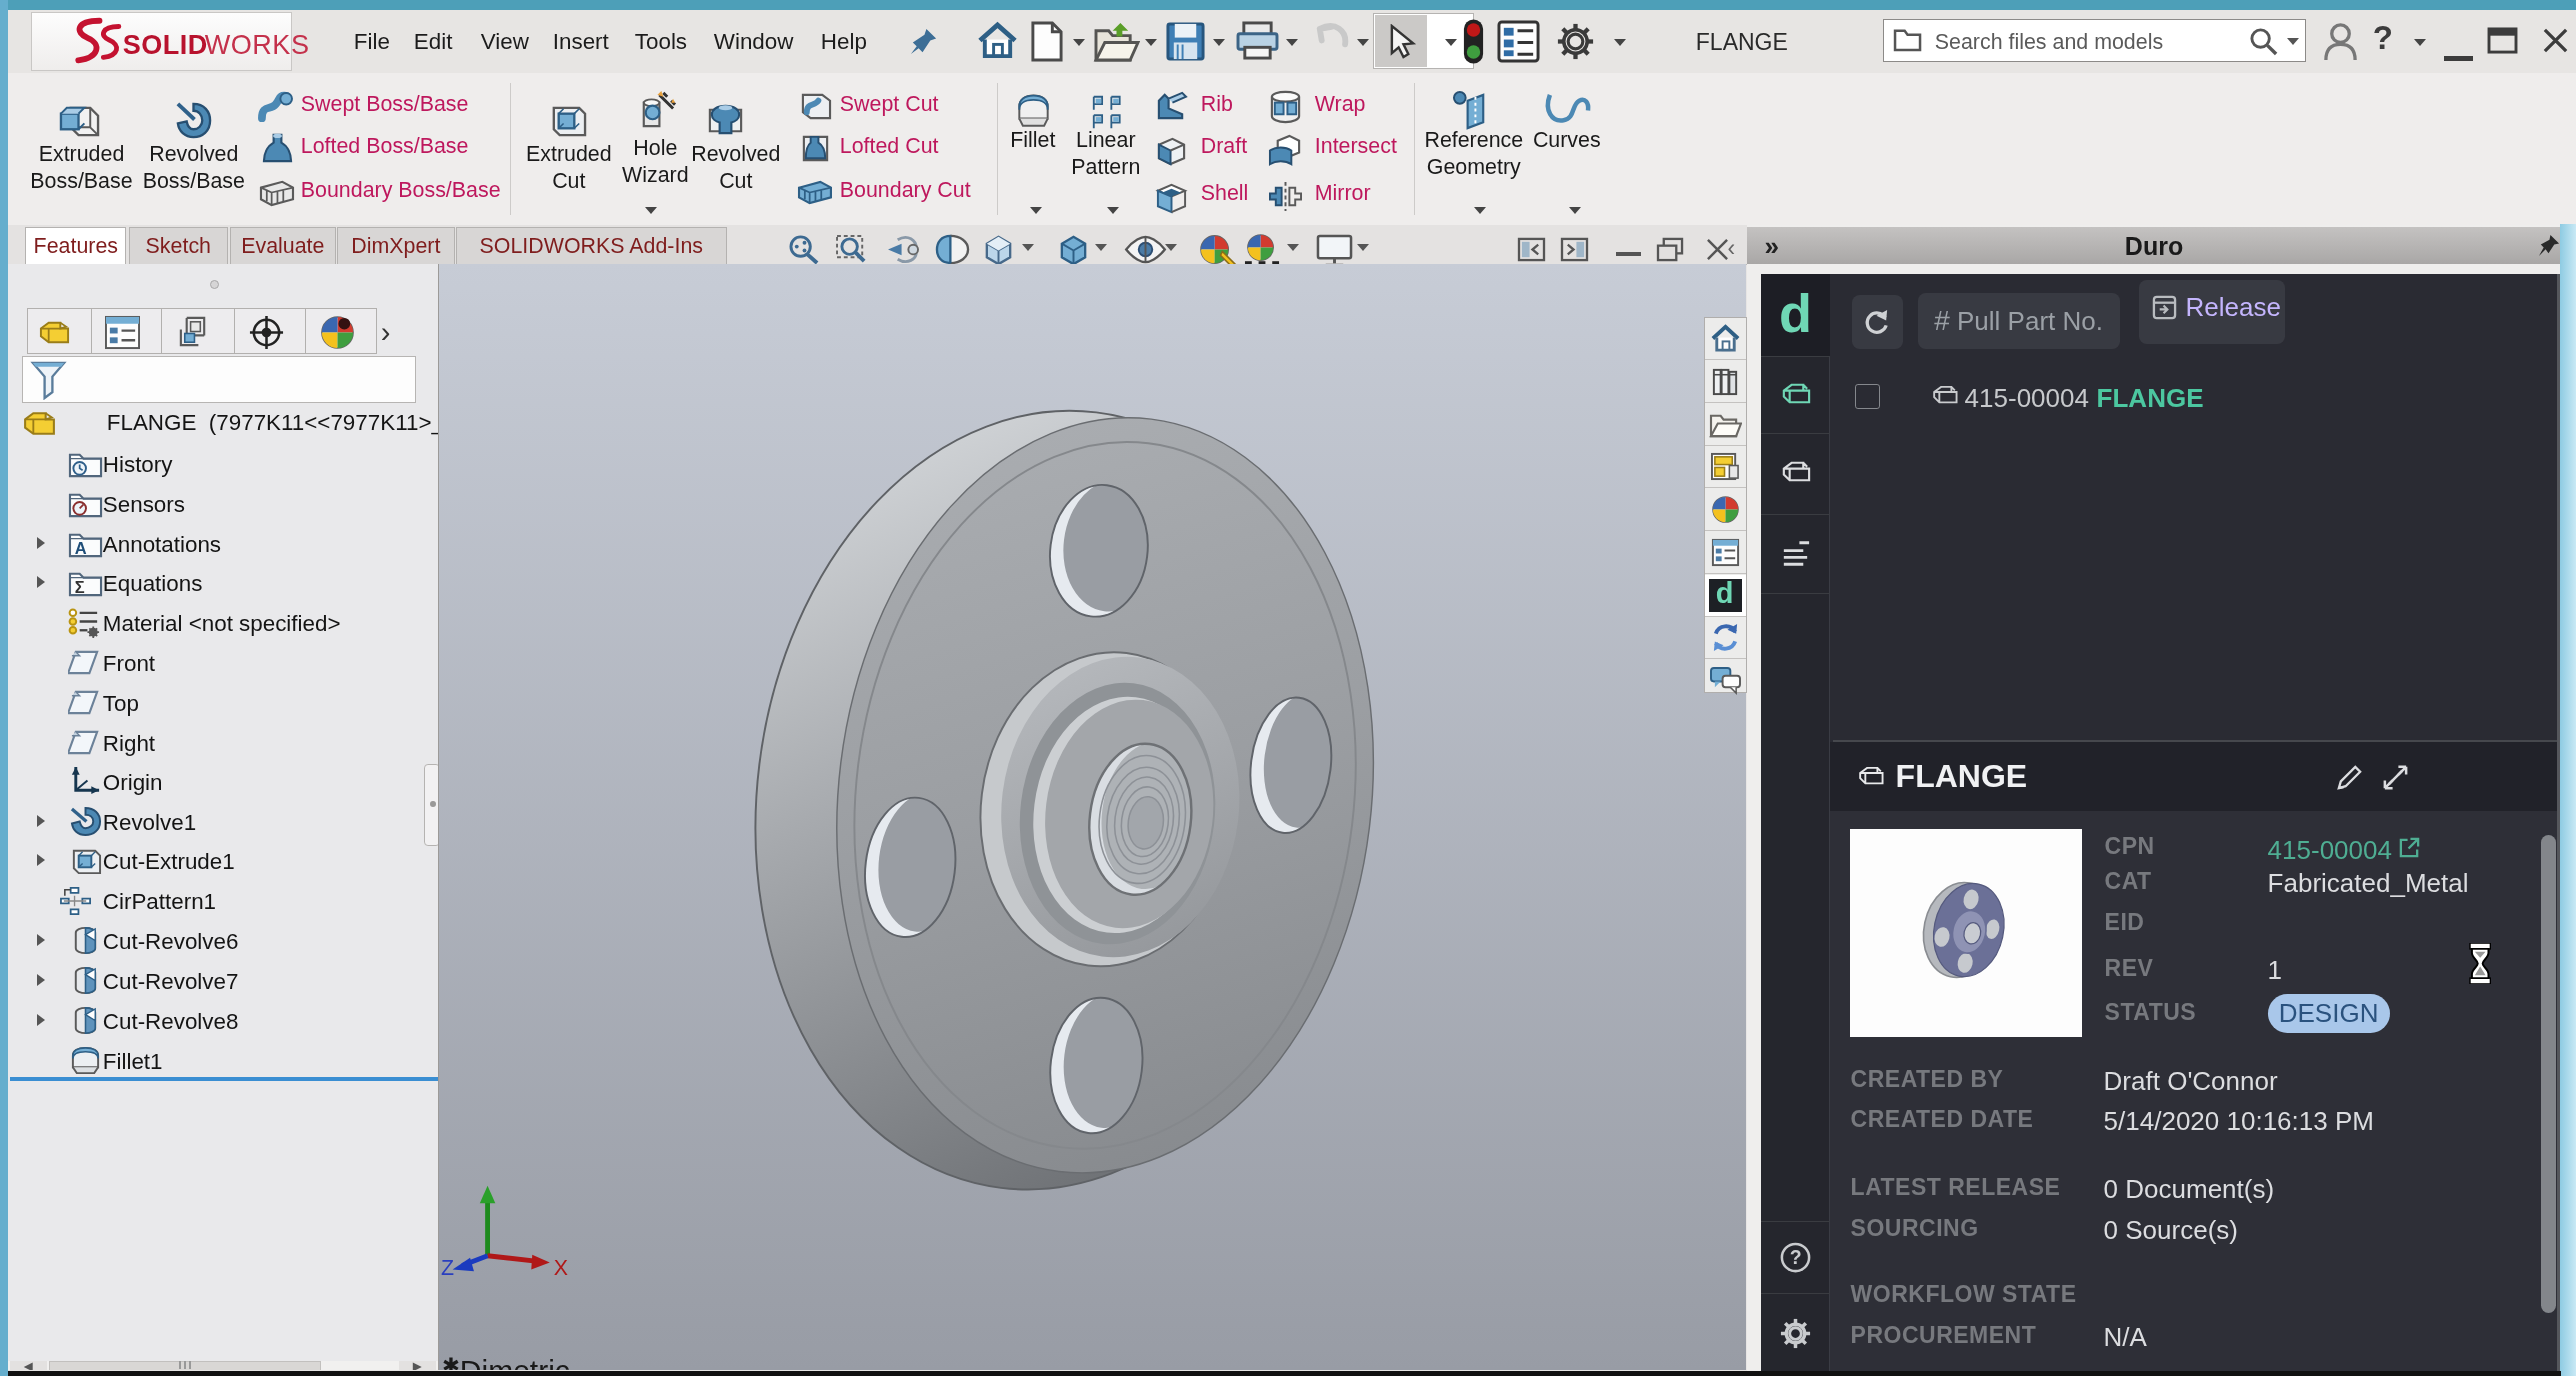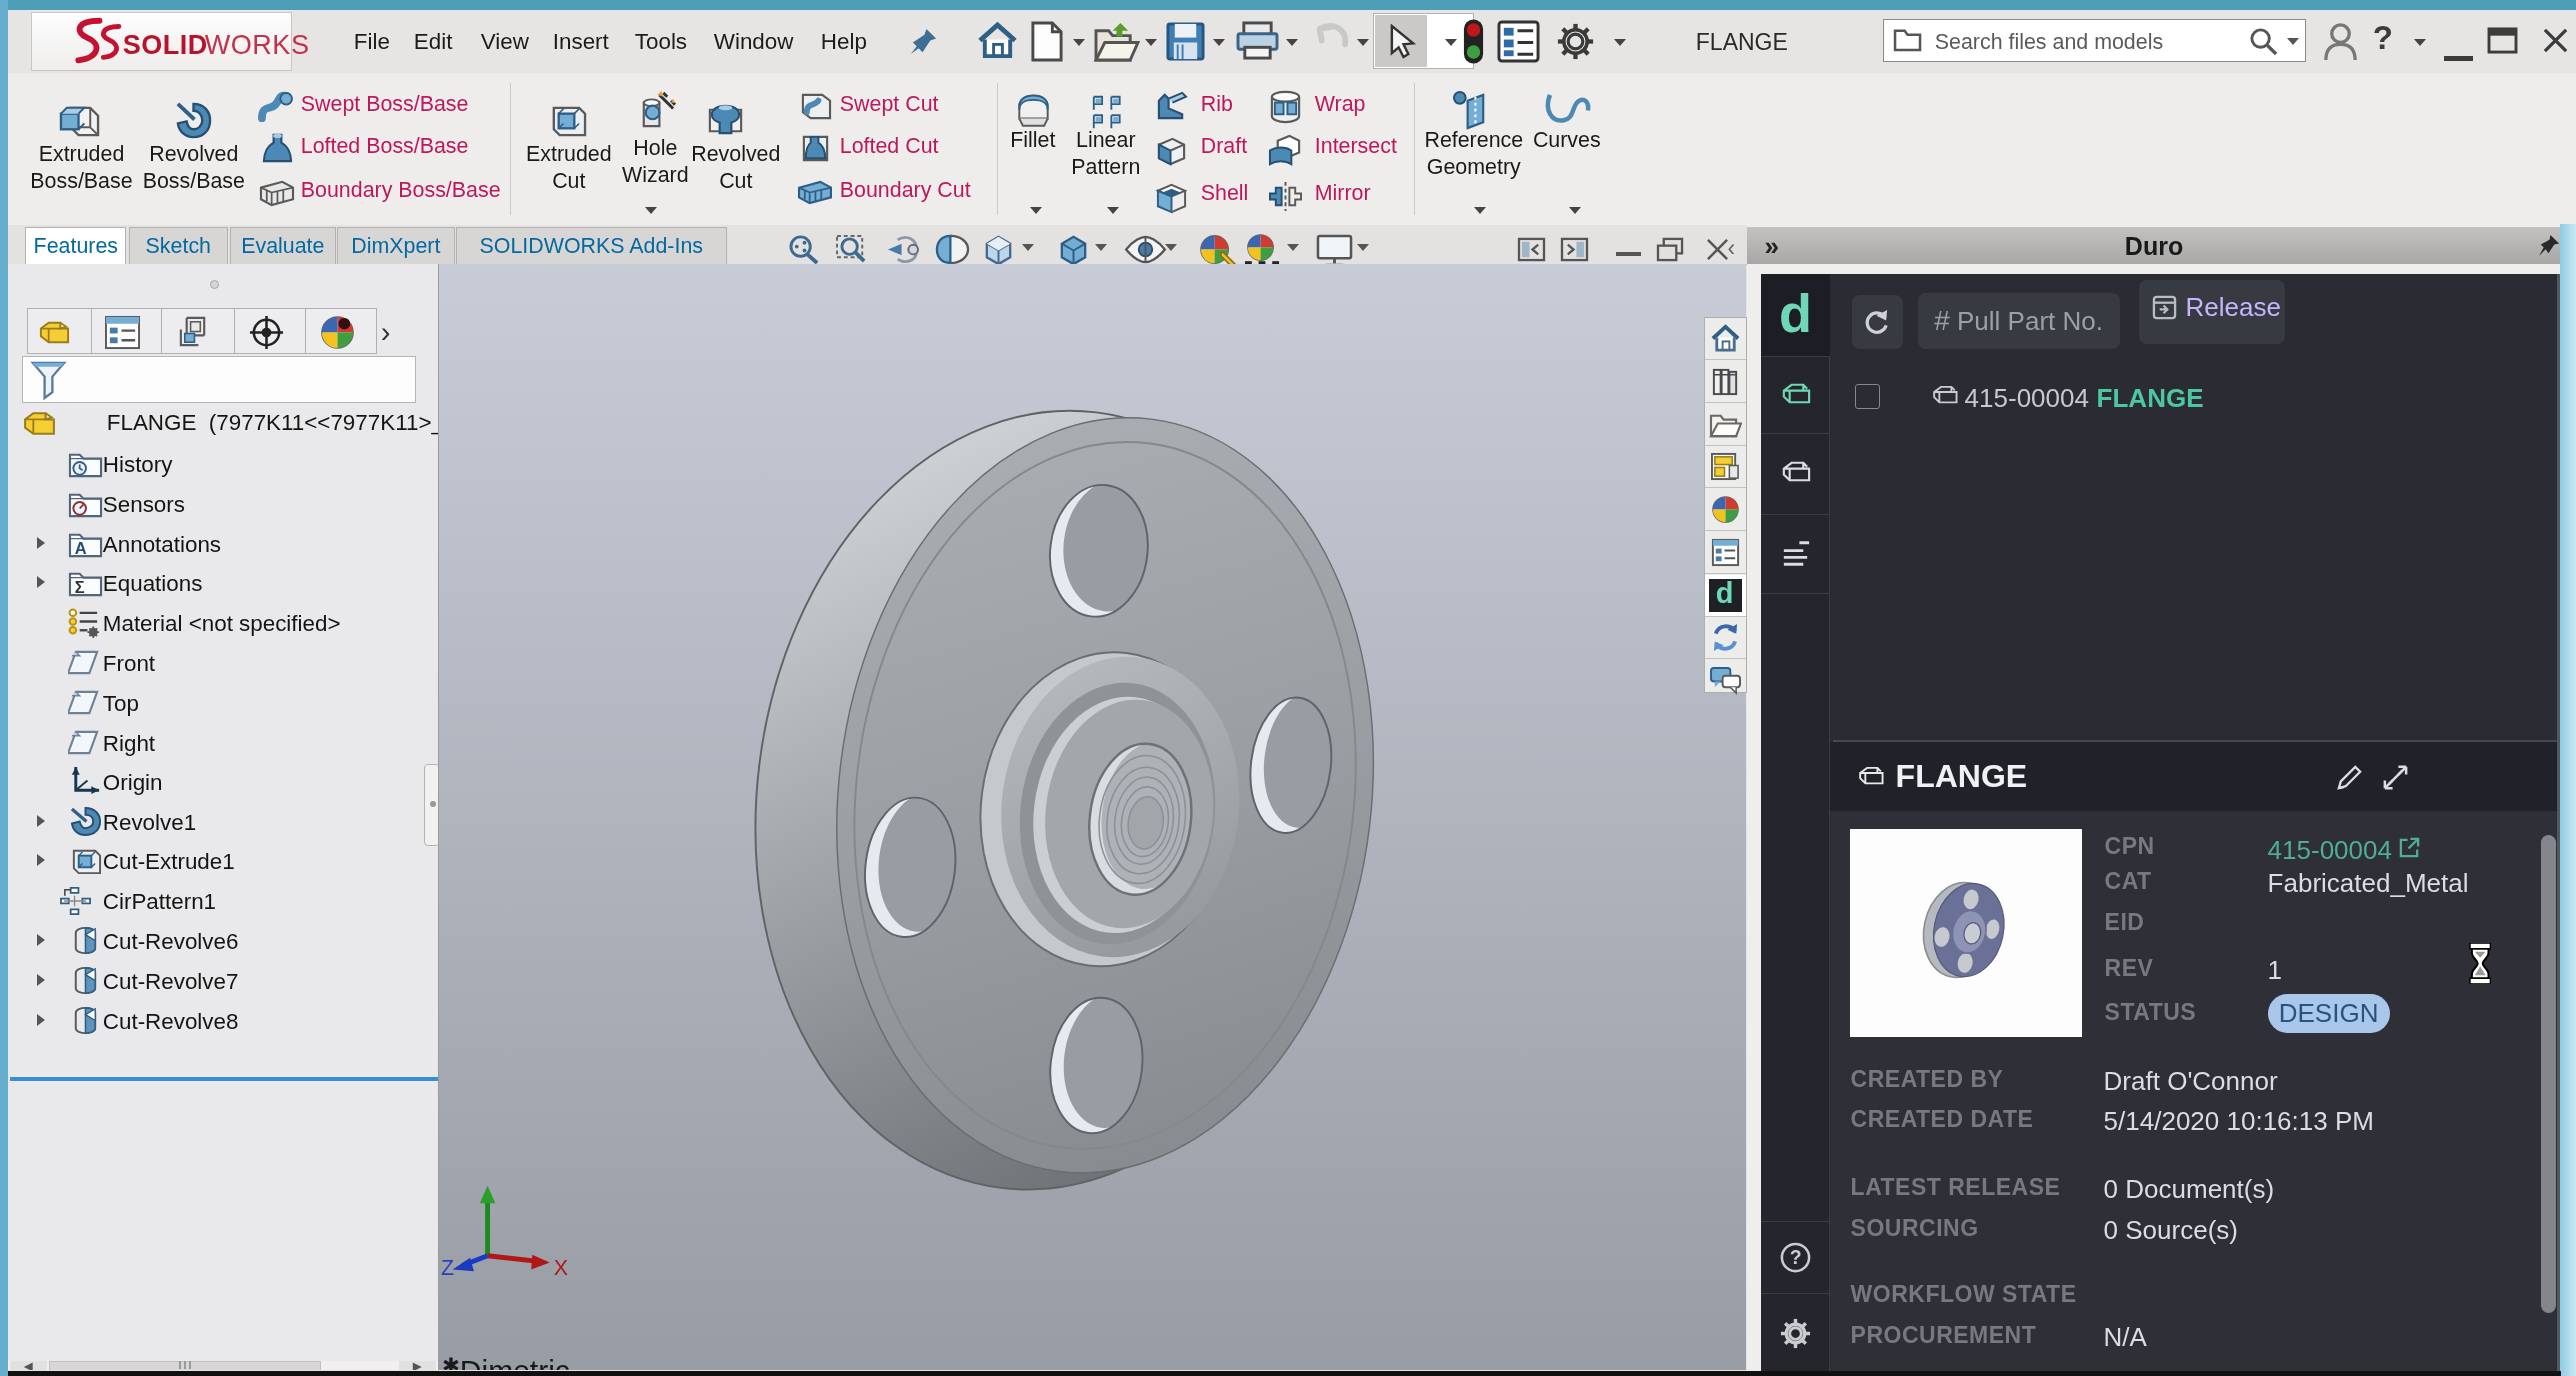--- a/index.html
+++ b/index.html
@@ -19,21 +19,21 @@
 #searchbox { left:1875px; top:9.7px; width:423px; height:43px; background:#fff; border:1.9px solid #8c8a88; }
 .titleicon { position:absolute; top:11.7px; }
 
 #ribbon { left:7.8px; top:73px; width:2568px; height:152px; background:#efedec; }
 .rsep { position:absolute; top:9.7px; width:1px; height:132px; background:#cdcbc9; }
 .rlabel { position:absolute; font-size:21.4px; color:#1a1a1a; text-align:center; line-height:27px; }
 .rlabel2 { position:absolute; font-size:21.4px; color:#be185d; white-space:nowrap; }
 .caret { position:absolute; width:0; height:0; border-left:6.8px solid transparent; border-right:6.8px solid transparent; border-top:7.8px solid #444; }
 
 #tabband { left:7.8px; top:225px; width:1739px; height:40px; background:#e4e2e1; border-bottom:1px solid #bdbbb9; }
-.tab { position:absolute; top:1.9px; height:38px; font-size:21.4px; color:#0369a1; text-align:center; line-height:37px; background:#d8d6d5; border:1px solid #b4b2b0; border-bottom:none; }
+.tab { position:absolute; top:1.9px; height:38px; font-size:21.4px; color:#7f1d1d; text-align:center; line-height:37px; background:#d8d6d5; border:1px solid #b4b2b0; border-bottom:none; }
 .tab.active { background:#fff; }
 
 #treepanel { left:7.8px; top:264px; width:431px; height:1106px; background:#e9e9eb; border-right:1px solid #9c9a98; overflow:hidden; }
 .trow { position:absolute; left:0; width:431px; height:40px; }
 .trow .arr { position:absolute; left:29px; top:13.6px; width:0; height:0; border-top:6.8px solid transparent; border-bottom:6.8px solid transparent; border-left:8.7px solid #555; }
 .trow .lbl { position:absolute; left:95px; top:8.7px; font-size:22.4px; color:#141414; white-space:nowrap; }
 .trow .ic { position:absolute; left:60px; top:3.9px; }
 
 #viewport { left:439px; top:264px; width:1307px; height:1106px; background:linear-gradient(#c7ccd6,#989ca5); overflow:hidden; }
 
@@ -585,20 +585,28 @@
         <use href="#sym-cutrev"></use>
       </svg>
       <div class="lbl">Cut-Revolve7</div>
     </div>
   <div class="trow" style="top:736px">
       <div class="arr"></div>
       <svg class="ic" width="35" height="33" viewBox="0 0 36 32">
         <use href="#sym-cutrev"></use>
       </svg>
       <div class="lbl">Cut-Revolve8</div>
+    </div>
+  <div class="trow" style="top:776px">
+      <svg class="ic" width="35" height="33" viewBox="0 0 36 34">
+        <path d="M5 12 C5 7 10 4 18 4 C26 4 31 7 31 12 L31 24 L5 24 Z" fill="#eceff2" stroke="#5a5a5a" stroke-width="2"></path>
+        <path d="M5 12 C5 7 10 4 18 4 C26 4 31 7 31 12 L31 15 C31 10 26 8 18 8 C10 8 5 10 5 15 Z" fill="#74aed4" stroke="#2d5f86" stroke-width="1.6"></path>
+        <path d="M5 24 L9 30 L27 30 L31 24" fill="#dde0e3" stroke="#5a5a5a" stroke-width="2"></path>
+      </svg>
+      <div class="lbl">Fillet1</div>
     </div>
   <div class="abs" style="left:1.9px;top:813px;width:428px;height:3.9px;background:#3a8ed2"></div>
   <div class="abs" style="left:416px;top:500px;width:16.5px;height:82px;background:#f2f1f2;border:1px solid #b5b3b1;border-radius:3.9px"></div>
   <div class="abs" style="left:422px;top:537px;width:5.8px;height:5.8px;border-radius:50%;background:#9a9998"></div>
 
   <div class="abs" style="left:0px;top:1097px;width:431px;height:9.7px;background:#f1f0ef"></div>
   <div class="abs" style="left:1.9px;top:1097px;width:37px;height:9.7px;background:#e3e1e0;color:#555;font-size:11.7px;line-height:9.7px;text-align:center">◀</div>
   <div class="abs" style="left:391px;top:1097px;width:37px;height:9.7px;background:#e3e1e0;color:#555;font-size:11.7px;line-height:9.7px;text-align:center">▶</div>
   <div class="abs" style="left:41px;top:1097px;width:272px;height:9.7px;background:#d9d7d5;border:1px solid #c2c0be"></div>
     <div class="abs" style="left:171px;top:1097px;width:1.9px;height:7.8px;background:#999"></div>

